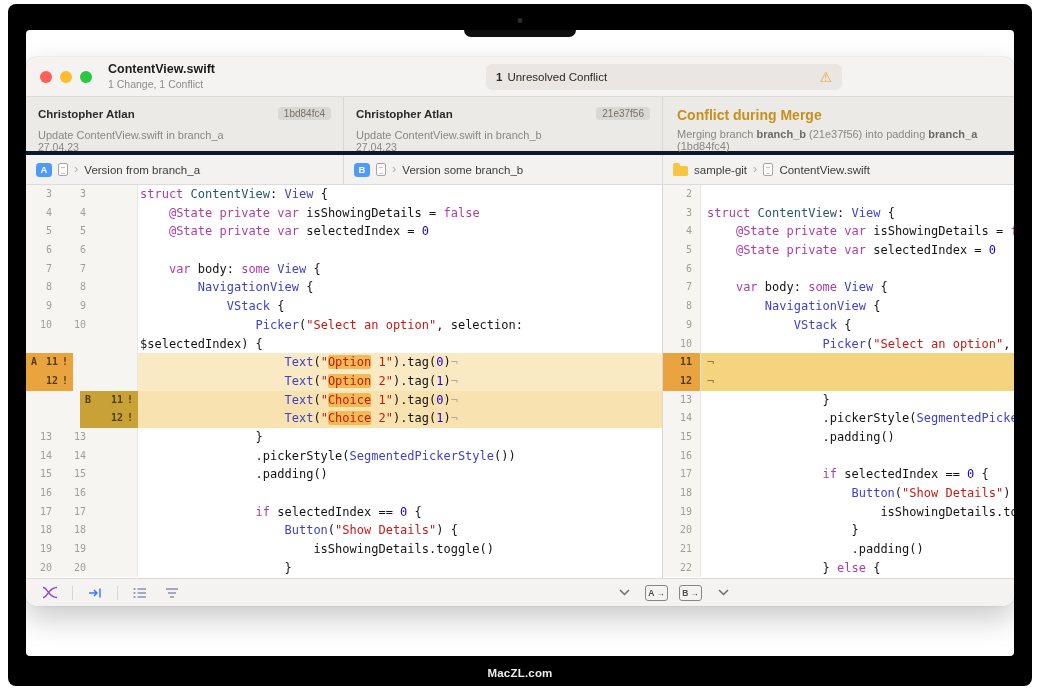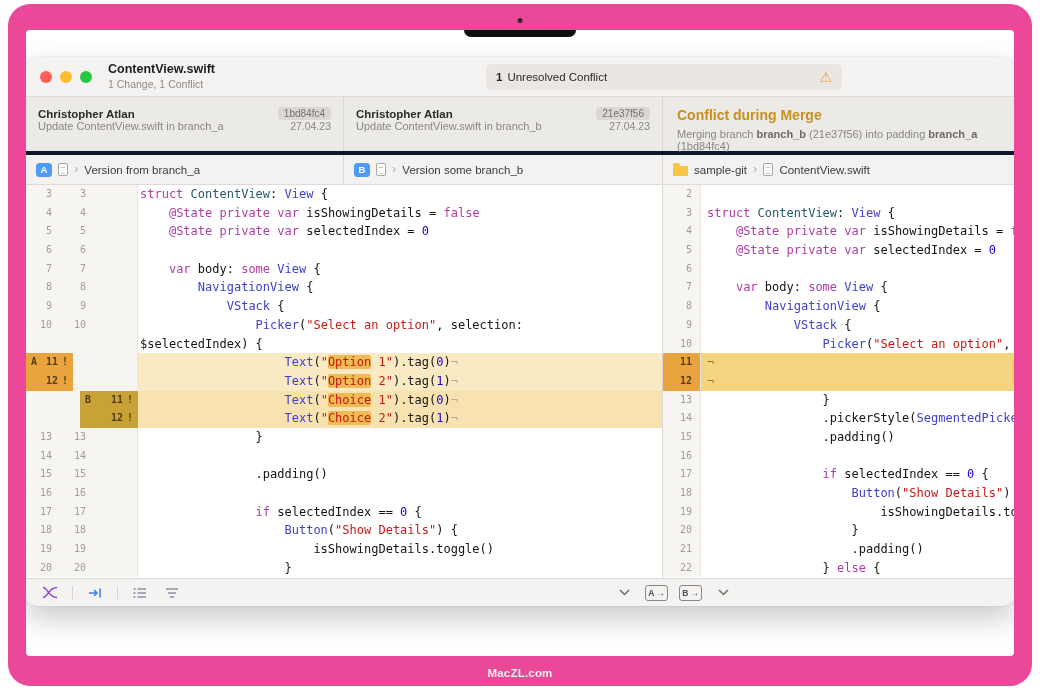--- a/index.html
+++ b/index.html
@@ -1,19 +1,19 @@
 <!DOCTYPE html>
 <html><head>
 <meta charset="utf-8">
 <style>
   html,body{margin:0;padding:0;width:1040px;height:690px;overflow:hidden;background:#ffffff;font-family:"Liberation Sans",sans-serif;}
   *{box-sizing:border-box;}
 
   
-  .laptop{position:absolute;left:8px;top:4px;right:8px;bottom:4px;background:#ec4899;border-radius:22px;}
+  .laptop{position:absolute;left:8px;top:4px;right:8px;bottom:4px;background:#000000;border-radius:8px;}
   .cam{position:absolute;top:14px;left:50%;transform:translateX(-50%);width:5px;height:5px;border-radius:50%;background:#2b2b2b;}
   .brand{position:absolute;bottom:7px;left:50%;transform:translateX(-50%);color:#efefef;font-size:11.5px;font-weight:bold;letter-spacing:.2px;}
   .screen{position:absolute;left:18px;right:18px;top:26px;bottom:30px;background:#ffffff;border-radius:4px;overflow:hidden;}
   .notch{position:absolute;top:0;left:50%;transform:translateX(-50%);width:112px;height:7px;background:#0f0f0f;border-radius:0 0 9px 9px;z-index:9;}
 
   
   .window{position:absolute;left:0;top:27px;width:988px;height:549px;background:#fff;border-radius:10px;overflow:hidden;
           box-shadow:0 12px 30px rgba(0,0,0,.22),0 0 1px rgba(0,0,0,.35);}
 
   
@@ -31,21 +31,21 @@
 
   
   .commits{height:58px;background:#ECEAE7;border-bottom:4px solid #0f172a;display:flex;}
   .ccol{padding:10px 12px 0 12px;}
   .ccol1{width:318px;border-right:1px solid #D9D6D3;}
   .ccol2{width:319px;border-right:1px solid #D9D6D3;}
   .ccol3{flex:1;padding-left:14px;}
   .crow1{display:flex;justify-content:space-between;align-items:center;}
   .author{font-size:11.5px;font-weight:bold;color:#2b2b2b;}
   .hash{font-size:10px;background:#DBD8D4;color:#75716D;padding:1px 6px;border-radius:4px;}
-  .crow2{display:flex;justify-content:space-between;margin-top:0;}
+  .crow2{display:flex;justify-content:space-between;margin-top:9px;flex-direction:column;}
   .msg{font-size:11px;color:#8A8784;}
   .cdate{font-size:10.5px;color:#8A8784;}
   .mtitle{font-size:14px;font-weight:bold;color:#C7901E;}
   .mdesc{font-size:11px;color:#8A8784;margin-top:5px;}
   .mdesc b{color:#6E6A66;}
 
   
   .crumbs{height:30px;background:#F4F2F0;border-bottom:1px solid #DDDAD7;display:flex;}
   .crumb{display:flex;align-items:center;gap:6px;padding:0 10px;font-size:11.5px;color:#3c3c3c;}
   .crumb.s1{width:318px;border-right:1px solid #D9D6D3;}
@@ -284,20 +284,21 @@
                   <span class="ln la">13</span>
                   <span class="ln lb">13</span>
                 </div>
                 <div class="codeL"><span class="c-pl">                }</span></div>
               </div>
               <div class="crow">
                 <div class="gutterL">
                   <span class="ln la">14</span>
                   <span class="ln lb">14</span>
                 </div>
+                <div class="codeL"><span class="c-pl">                .pickerStyle(</span><span class="c-ty">SegmentedPickerStyle</span><span class="c-pl">())</span></div>
               </div>
               <div class="crow">
                 <div class="gutterL">
                   <span class="ln la">15</span>
                   <span class="ln lb">15</span>
                 </div>
                 <div class="codeL"><span class="c-pl">                .padding()</span></div>
               </div>
               <div class="crow">
                 <div class="gutterL">

